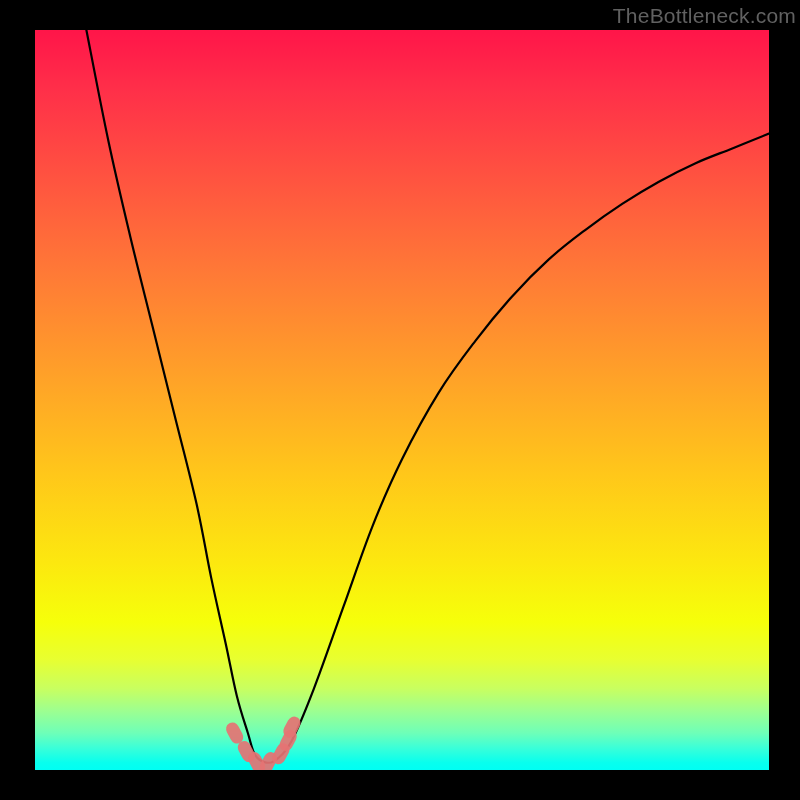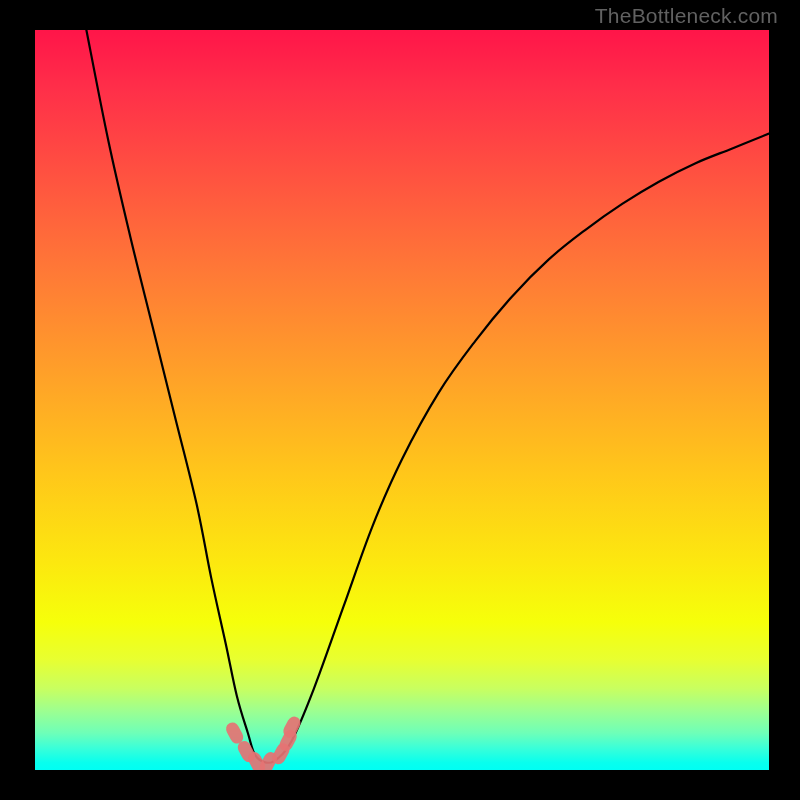--- a/index.html
+++ b/index.html
@@ -15,21 +15,21 @@
     position: absolute;
     left: 0;
     top: 0;
     width: 800px;
     height: 800px;
     background: #000;
   }
   .watermark {
     position: absolute;
     top: 4px;
-    right: 22px;
+    right: 4px;
     color: #616161;
     font-size: 21px;
     font-weight: 400;
     letter-spacing: 0.2px;
     z-index: 10;
     margin-left: 44px;
   }
   .plot-area {
     position: absolute;
     left: 35px;

